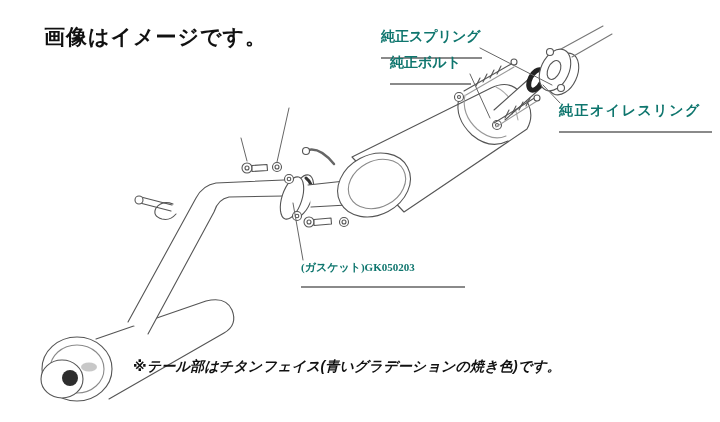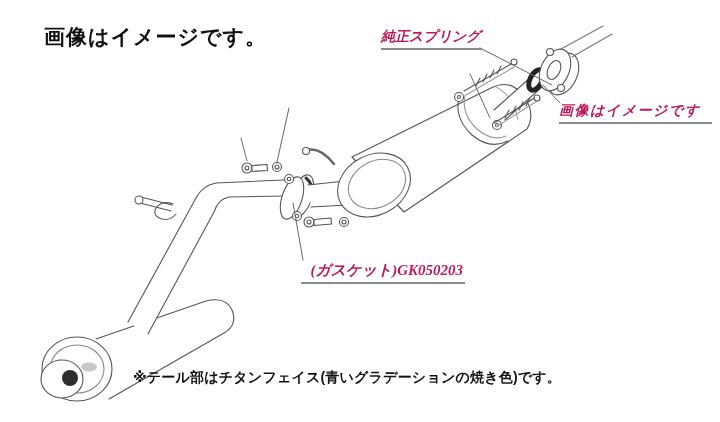--- a/index.html
+++ b/index.html
@@ -11,31 +11,31 @@
   .title{
     position:absolute;left:16px;top:23px;
     font-family:Liberation Sans, sans-serif;
     font-weight:bold;font-size:21px;letter-spacing:1px;color:#111;
     white-space:nowrap;
     margin-left:28px;
   }
   .lbl{
     position:absolute;
     font-family:"Liberation Serif","DejaVu Serif",serif;
-    font-weight:bold;font-size:14px;color:#be185d;
+    font-weight:bold;font-size:14px;color:#0f766e;
     border-bottom:2px solid #8a8a8a;
-    padding:0 2px 2px 0;line-height:1.25;white-space:nowrap;
+    padding:0 2px 11px 0;line-height:1.25;white-space:nowrap;
     box-sizing:border-box;
-    font-style:italic;
   }
   .note{
-    position:absolute;left:133px;top:369px;
+    position:absolute;left:133px;top:358px;
     font-family:"Liberation Sans","DejaVu Sans",sans-serif;
     font-weight:bold;font-size:14px;color:#111;letter-spacing:0.2px;
     white-space:nowrap;
+    font-style:italic;
   }
 </style>
 </head>
 <body>
 
 <div id="canvas">
 
   <svg id="art" width="720" height="422" viewBox="0 0 720 422" fill="none" stroke="#555" stroke-width="1.1" stroke-linecap="round" stroke-linejoin="round">
 
     <g>
@@ -148,22 +148,23 @@
       <path d="M 289,108 L 277,162"></path>
       <path d="M 241,138 L 247,161"></path>
       <path d="M 303,260 L 293,203"></path>
     </g>
   </svg>
 
   <div class="title">画像はイメージです。</div>
 
   <div class="lbl" style="left:381px;top:28px;width:101px;">純正スプリング</div>
 
+  <div class="lbl" style="left:390px;top:54px;width:81px;">純正ボルト</div>
 
-  <div class="lbl" style="left:559px;top:102px;width:153px;letter-spacing:1.5px;">画像はイメージです</div>
+  <div class="lbl" style="left:559px;top:102px;width:153px;letter-spacing:1.5px;">純正オイレスリング</div>
 
 
 
-  <div class="lbl" style="left:301px;top:261px;width:164px;font-size:15px;text-align:right;">(ガスケット)GK050203</div>
+  <div class="lbl" style="left:301px;top:261px;width:164px;font-size:11px;">(ガスケット)GK050203</div>
 
   <div class="note">※テール部はチタンフェイス(青いグラデーションの焼き色)です。</div>
 
 </div>
 
 </body></html>

